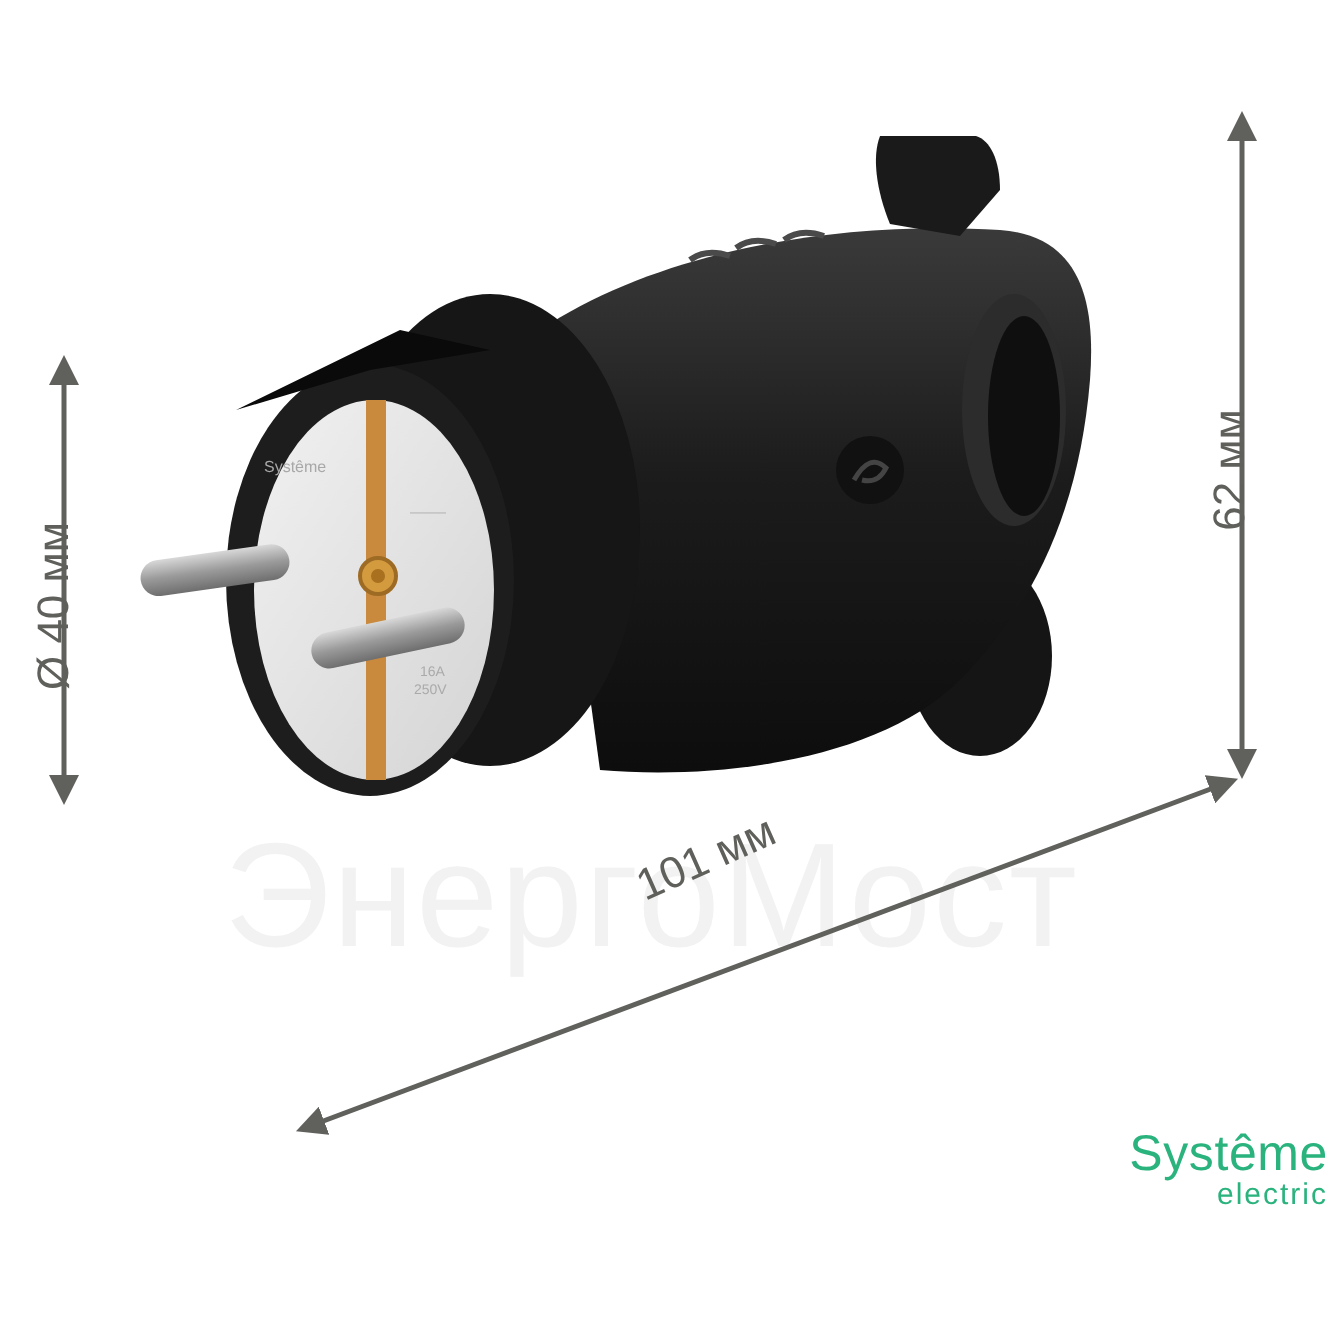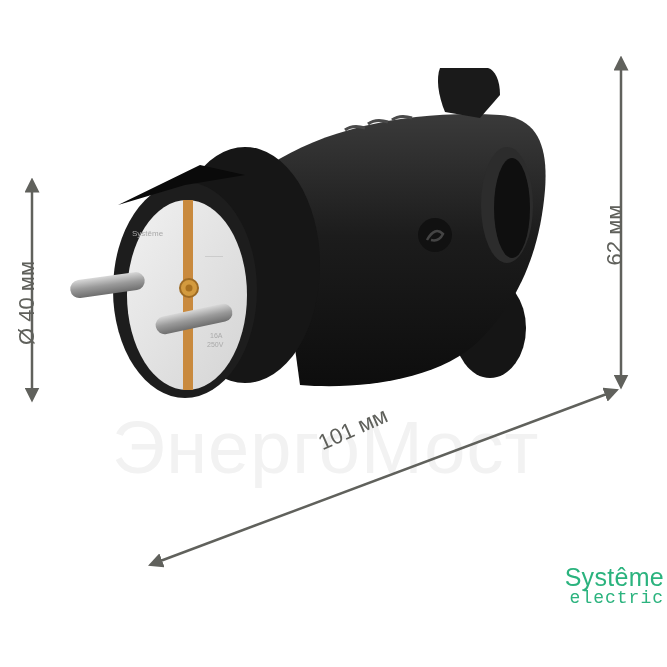--- a/index.html
+++ b/index.html
@@ -8,21 +8,21 @@
   .stage { position: absolute; left: 0; top: 0; width: 667px; height: 667px; }
   .dim-label { position: absolute; color: #5f605b; font-size: 22px; white-space: nowrap;
                font-family: "Liberation Sans", sans-serif; }
   .dim-left { left: 0px; top: 290px; transform-origin: center; transform: translate(-28px, 0) rotate(-90deg); width: 110px; text-align: center; }
   .dim-right { left: 560px; top: 222px; transform: rotate(-90deg); width: 110px; text-align: center; }
   .dim-diag { left: 325px; top: 430px; transform: rotate(-24deg); transform-origin: left bottom; }
   .watermark { position: absolute; left: 112px; top: 405px; font-size: 74px; color: #f2f2f2;
                letter-spacing: 1px; white-space: nowrap; font-family: "Liberation Sans", sans-serif; }
   .brand { position: absolute; right: 3px; top: 564px; text-align: right; color: #2bb37e; }
   .brand-name { font-size: 25px; line-height: 26px; letter-spacing: 0.3px; display: block; }
-  .brand-sub { font-size: 18px; line-height: 16px; letter-spacing: 1px; display: block; font-family: Liberation Mono, monospace; }
+  .brand-sub { font-size: 15px; line-height: 16px; letter-spacing: 1px; display: block; }
   svg { position: absolute; left: 0; top: 0; }
 </style>
 </head>
 <body>
 
 <div class="stage">
 
   <div class="watermark">ЭнергоМост</div>
 
   <svg width="667" height="667" viewBox="0 0 667 667">

